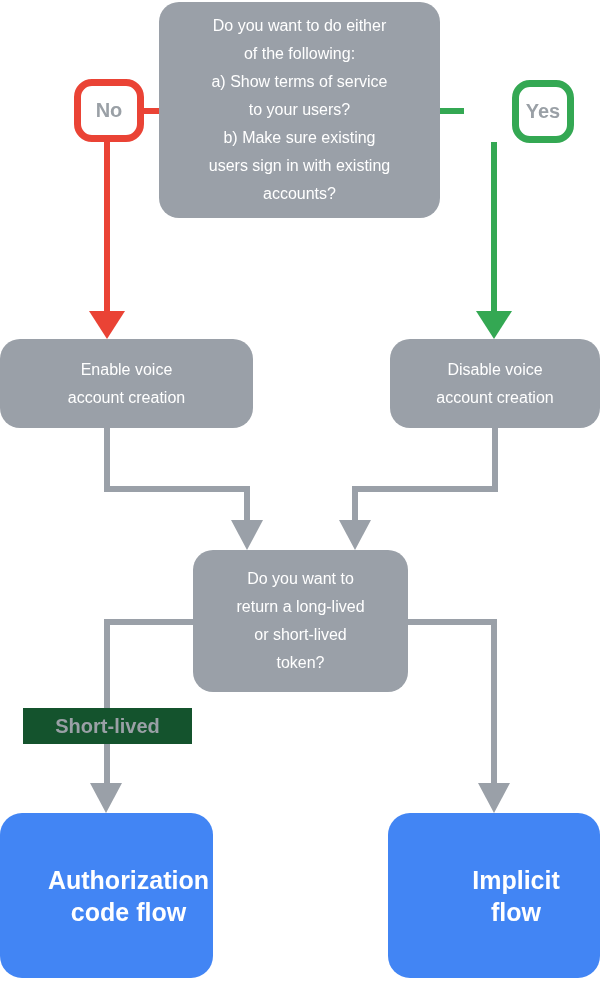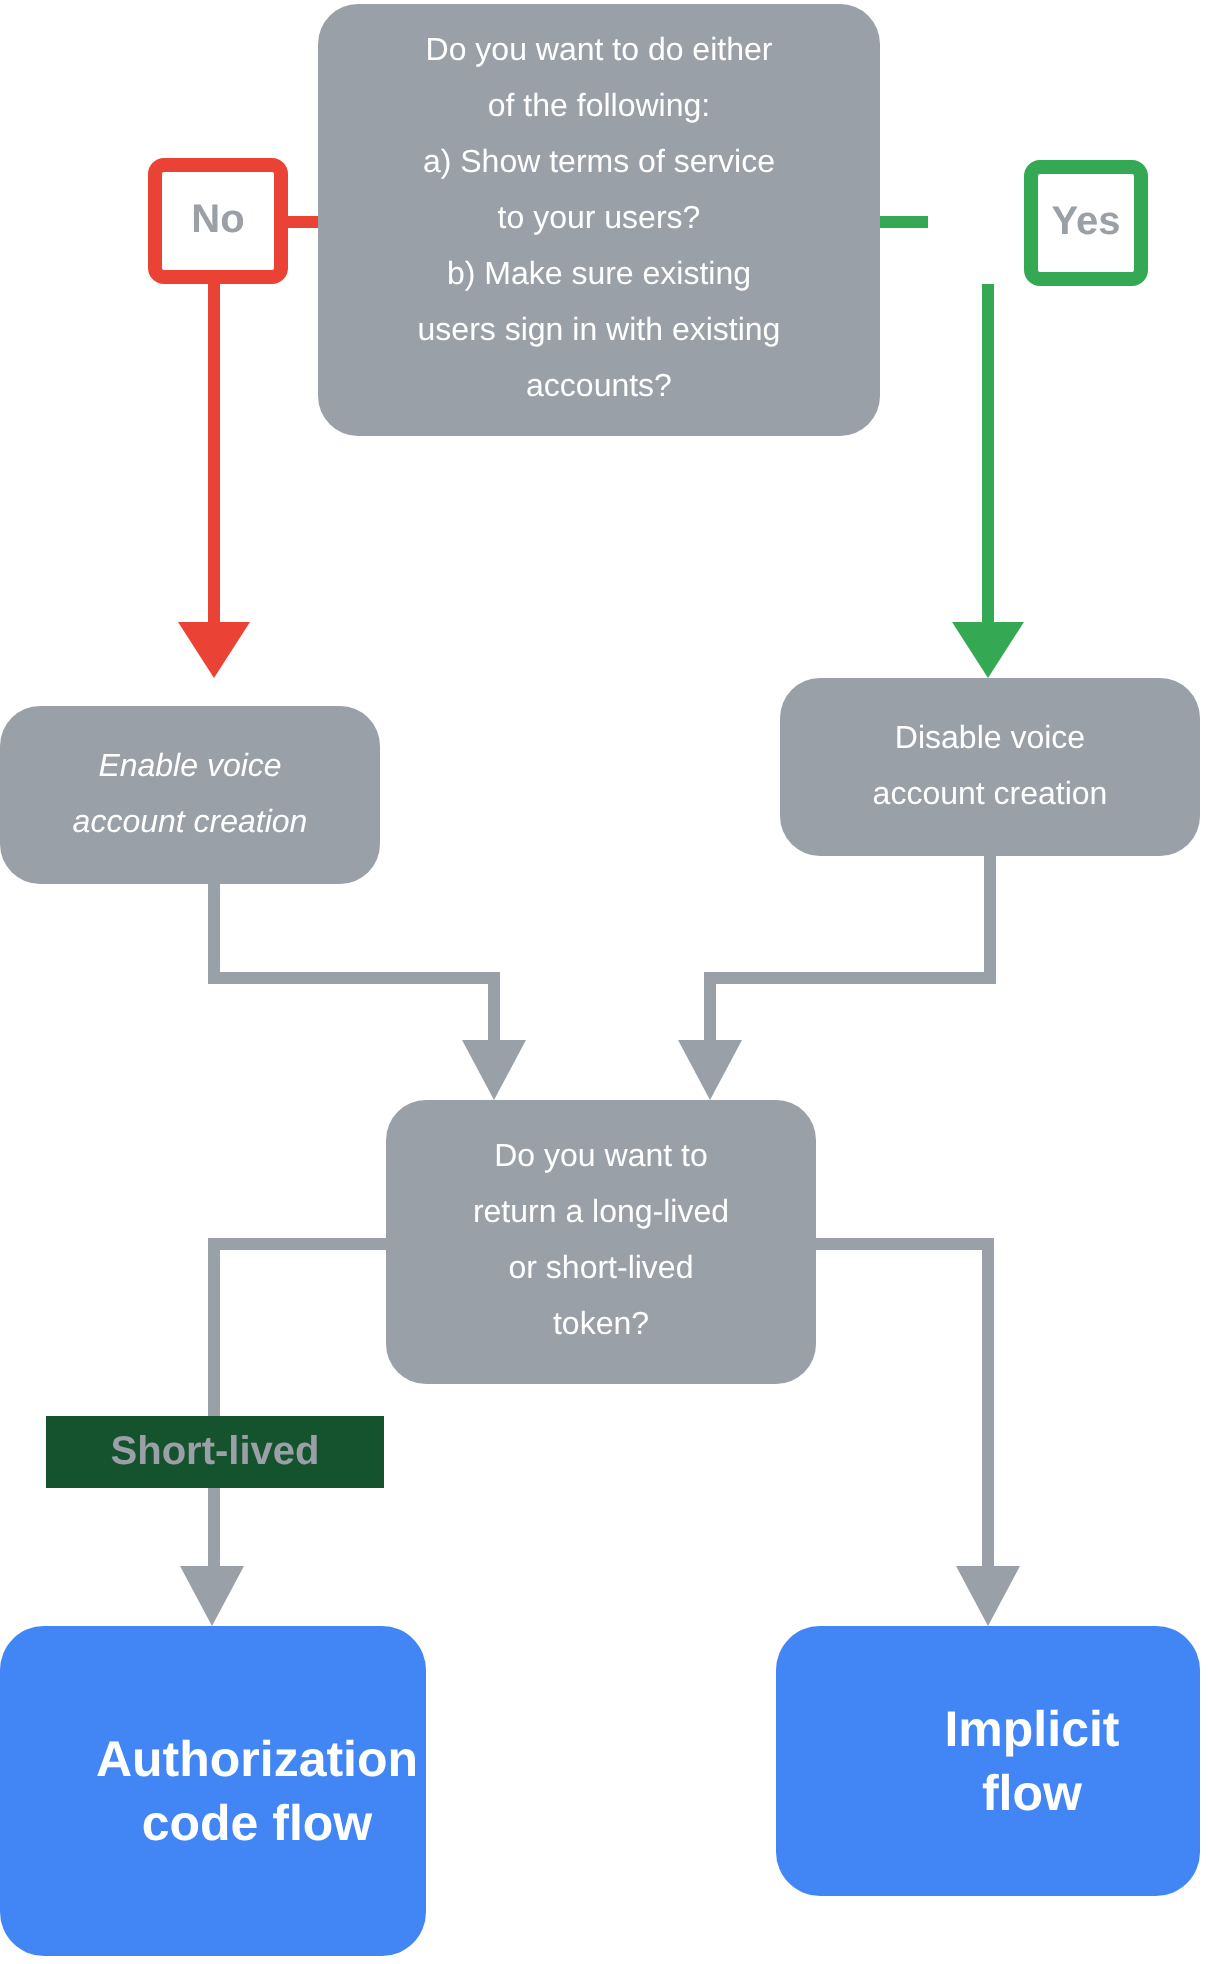--- a/index.html
+++ b/index.html
@@ -36,21 +36,21 @@
   .node.blue{
     background:var(--blue-node);
     border-radius:22px;
     font-size:25px;line-height:32px;font-weight:700;padding-left:44px;
   }
   .badge{
     position:absolute;
     box-sizing:border-box;
     display:flex;align-items:center;justify-content:center;
     background:#FFFFFF;
-    border-radius:8px;
+    border-radius:18px;
     color:var(--muted-text);
     font-size:20px;font-weight:700;
   }
   .badge.no{border:7px solid var(--no-red);}
   .badge.yes{border:7px solid var(--yes-green);margin-left:48px;}
   .edge{position:absolute;}
   .edge.gray{background:var(--edge-gray);}
   .edge.red{background:var(--no-red);}
   .edge.green{background:var(--yes-green);}
   .arrow-down{
@@ -82,21 +82,21 @@
   .yes-badge{left:464px;top:80px;width:62px;height:63px;}
 
   .no-h{left:143px;top:108px;width:16px;height:6px;}
   .no-v{left:104px;top:141px;width:6px;height:171px;}
   .no-arrow{left:89px;top:311px;}
 
   .yes-h{left:440px;top:108px;width:24px;height:6px;}
   .yes-v{left:491px;top:142px;width:6px;height:170px;}
   .yes-arrow{left:476px;top:311px;}
 
-  .enable-node{left:0px;top:353px;width:190px;height:89px;font-style:italic;}
+  .enable-node{left:0px;top:339px;width:253px;height:89px;}
   .disable-node{left:390px;top:339px;width:210px;height:89px;}
 
   .enable-v1{left:104px;top:428px;width:6px;height:64px;}
   .enable-h{left:104px;top:486px;width:146px;height:6px;}
   .enable-v2{left:244px;top:486px;width:6px;height:34px;}
   .enable-arrow{left:231px;top:520px;}
 
   .disable-v1{left:492px;top:428px;width:6px;height:64px;}
   .disable-h{left:352px;top:486px;width:146px;height:6px;}
   .disable-v2{left:352px;top:486px;width:6px;height:34px;}
@@ -108,21 +108,21 @@
   .short-v{left:104px;top:619px;width:6px;height:165px;}
   .short-label{left:23px;top:708px;width:169px;height:36px;}
   .short-arrow{left:90px;top:783px;}
 
   .long-h{left:408px;top:619px;width:87px;height:6px;}
   .long-v{left:491px;top:619px;width:6px;height:165px;}
   .long-label{left:411px;top:708px;width:169px;height:36px;}
   .long-arrow{left:478px;top:783px;}
 
   .auth-node{left:0px;top:813px;width:213px;height:165px;}
-  .implicit-node{left:388px;top:813px;width:212px;height:135px;}
+  .implicit-node{left:388px;top:813px;width:212px;height:165px;}
 </style>
 </head>
 <body>
 
 <div class="canvas">
 
   <div class="node gray top-question">Do you want to do either
 of the following:
 a) Show terms of service
 to your users?

